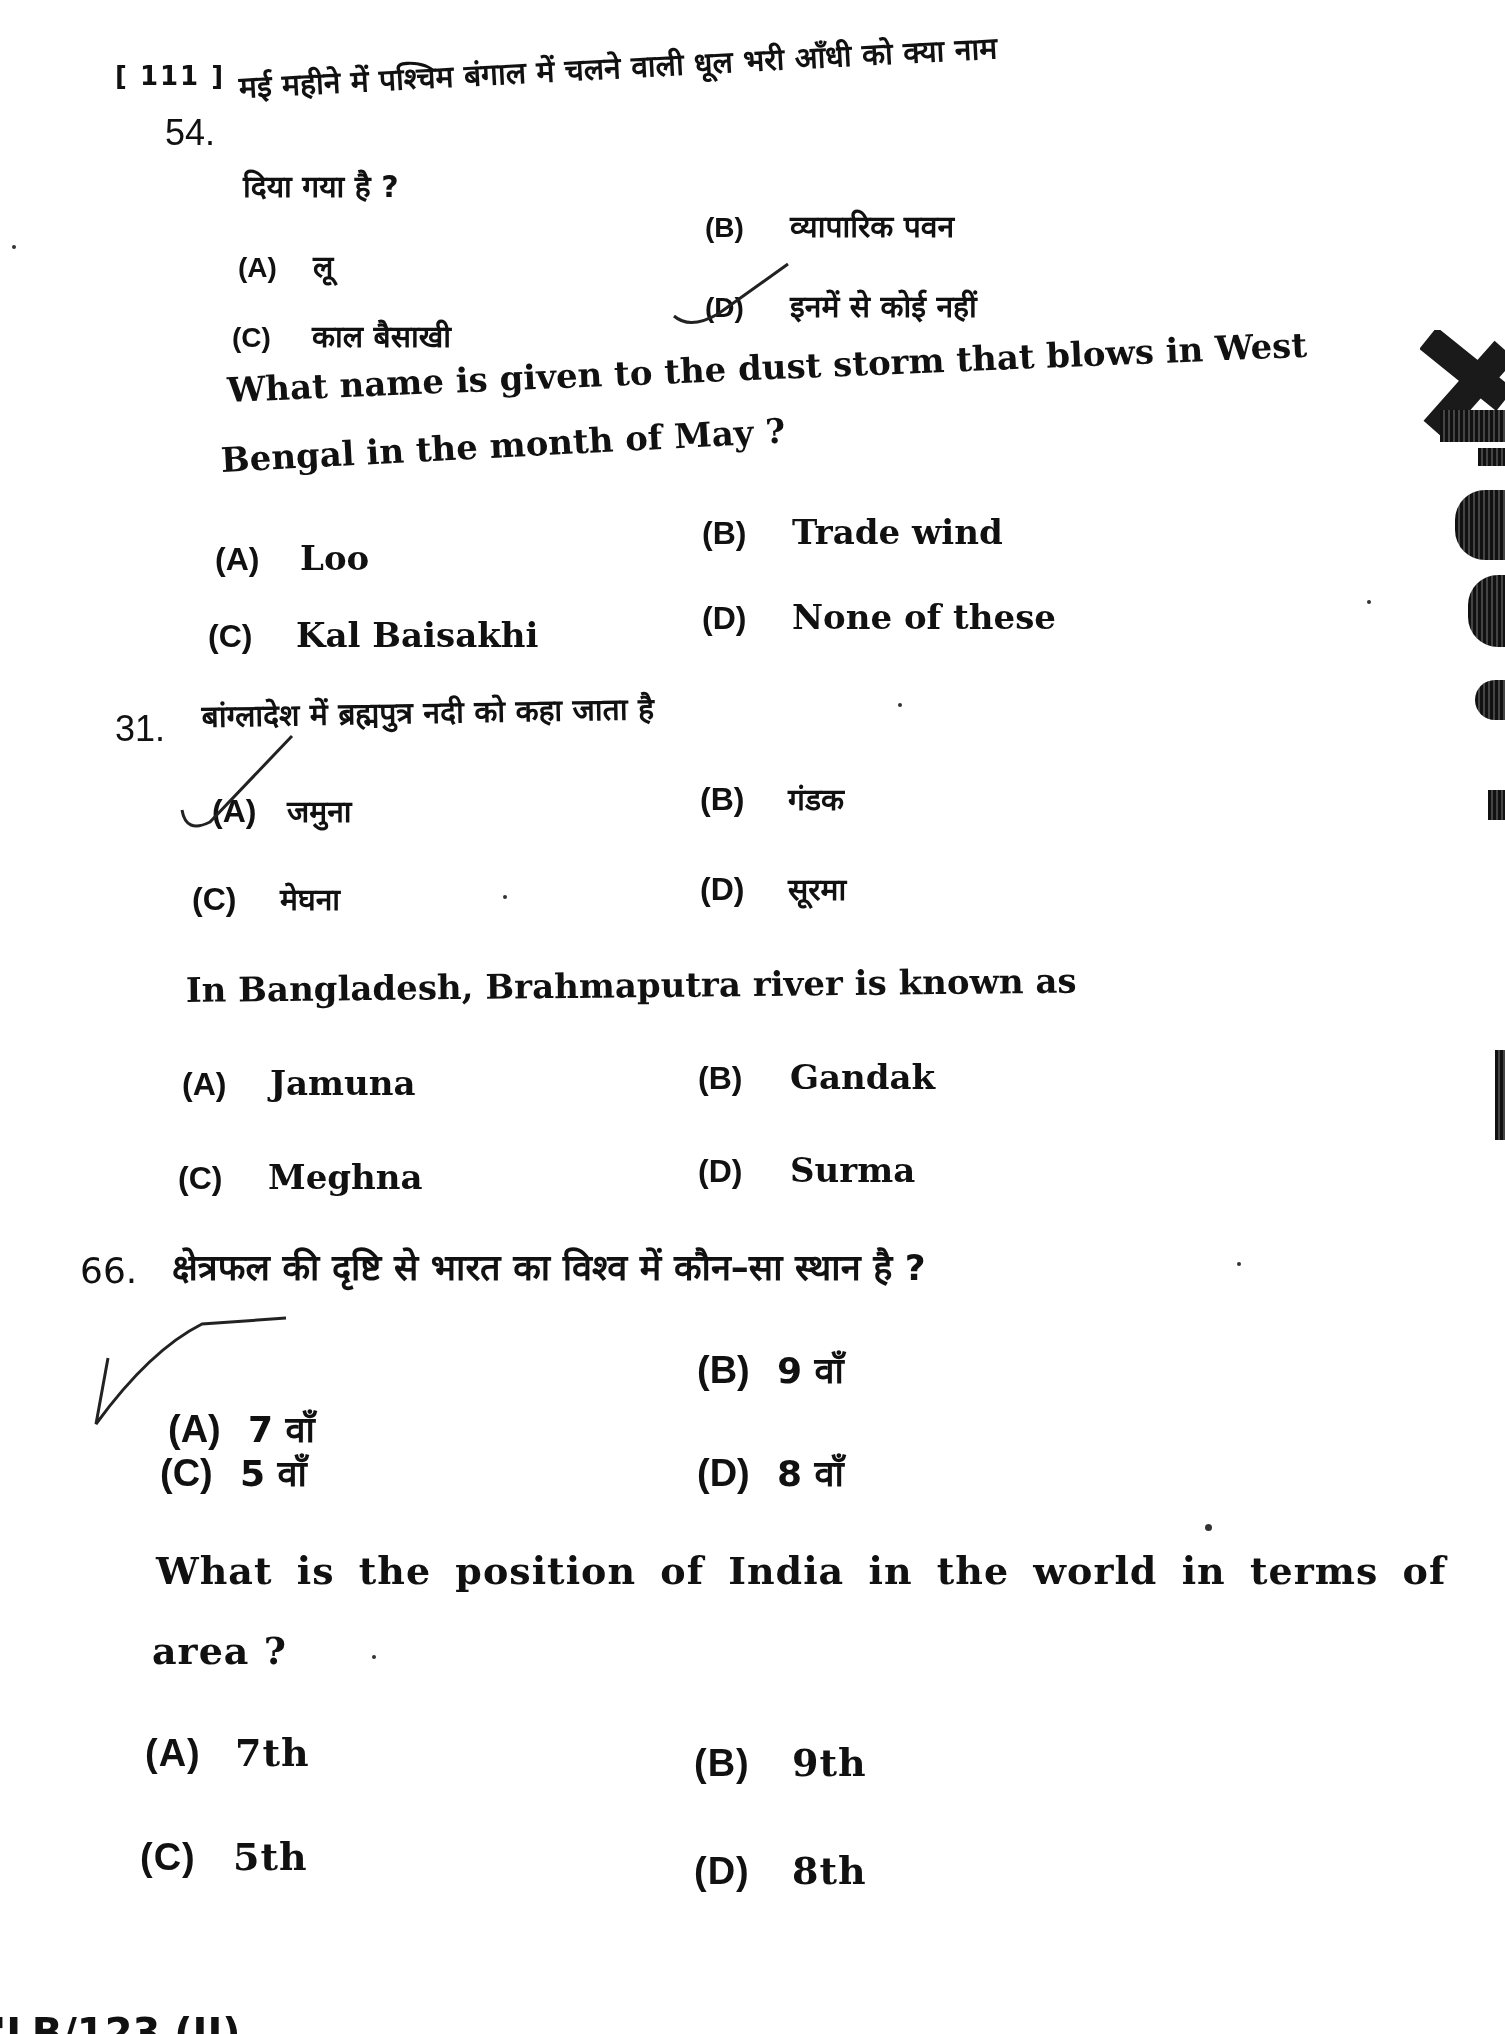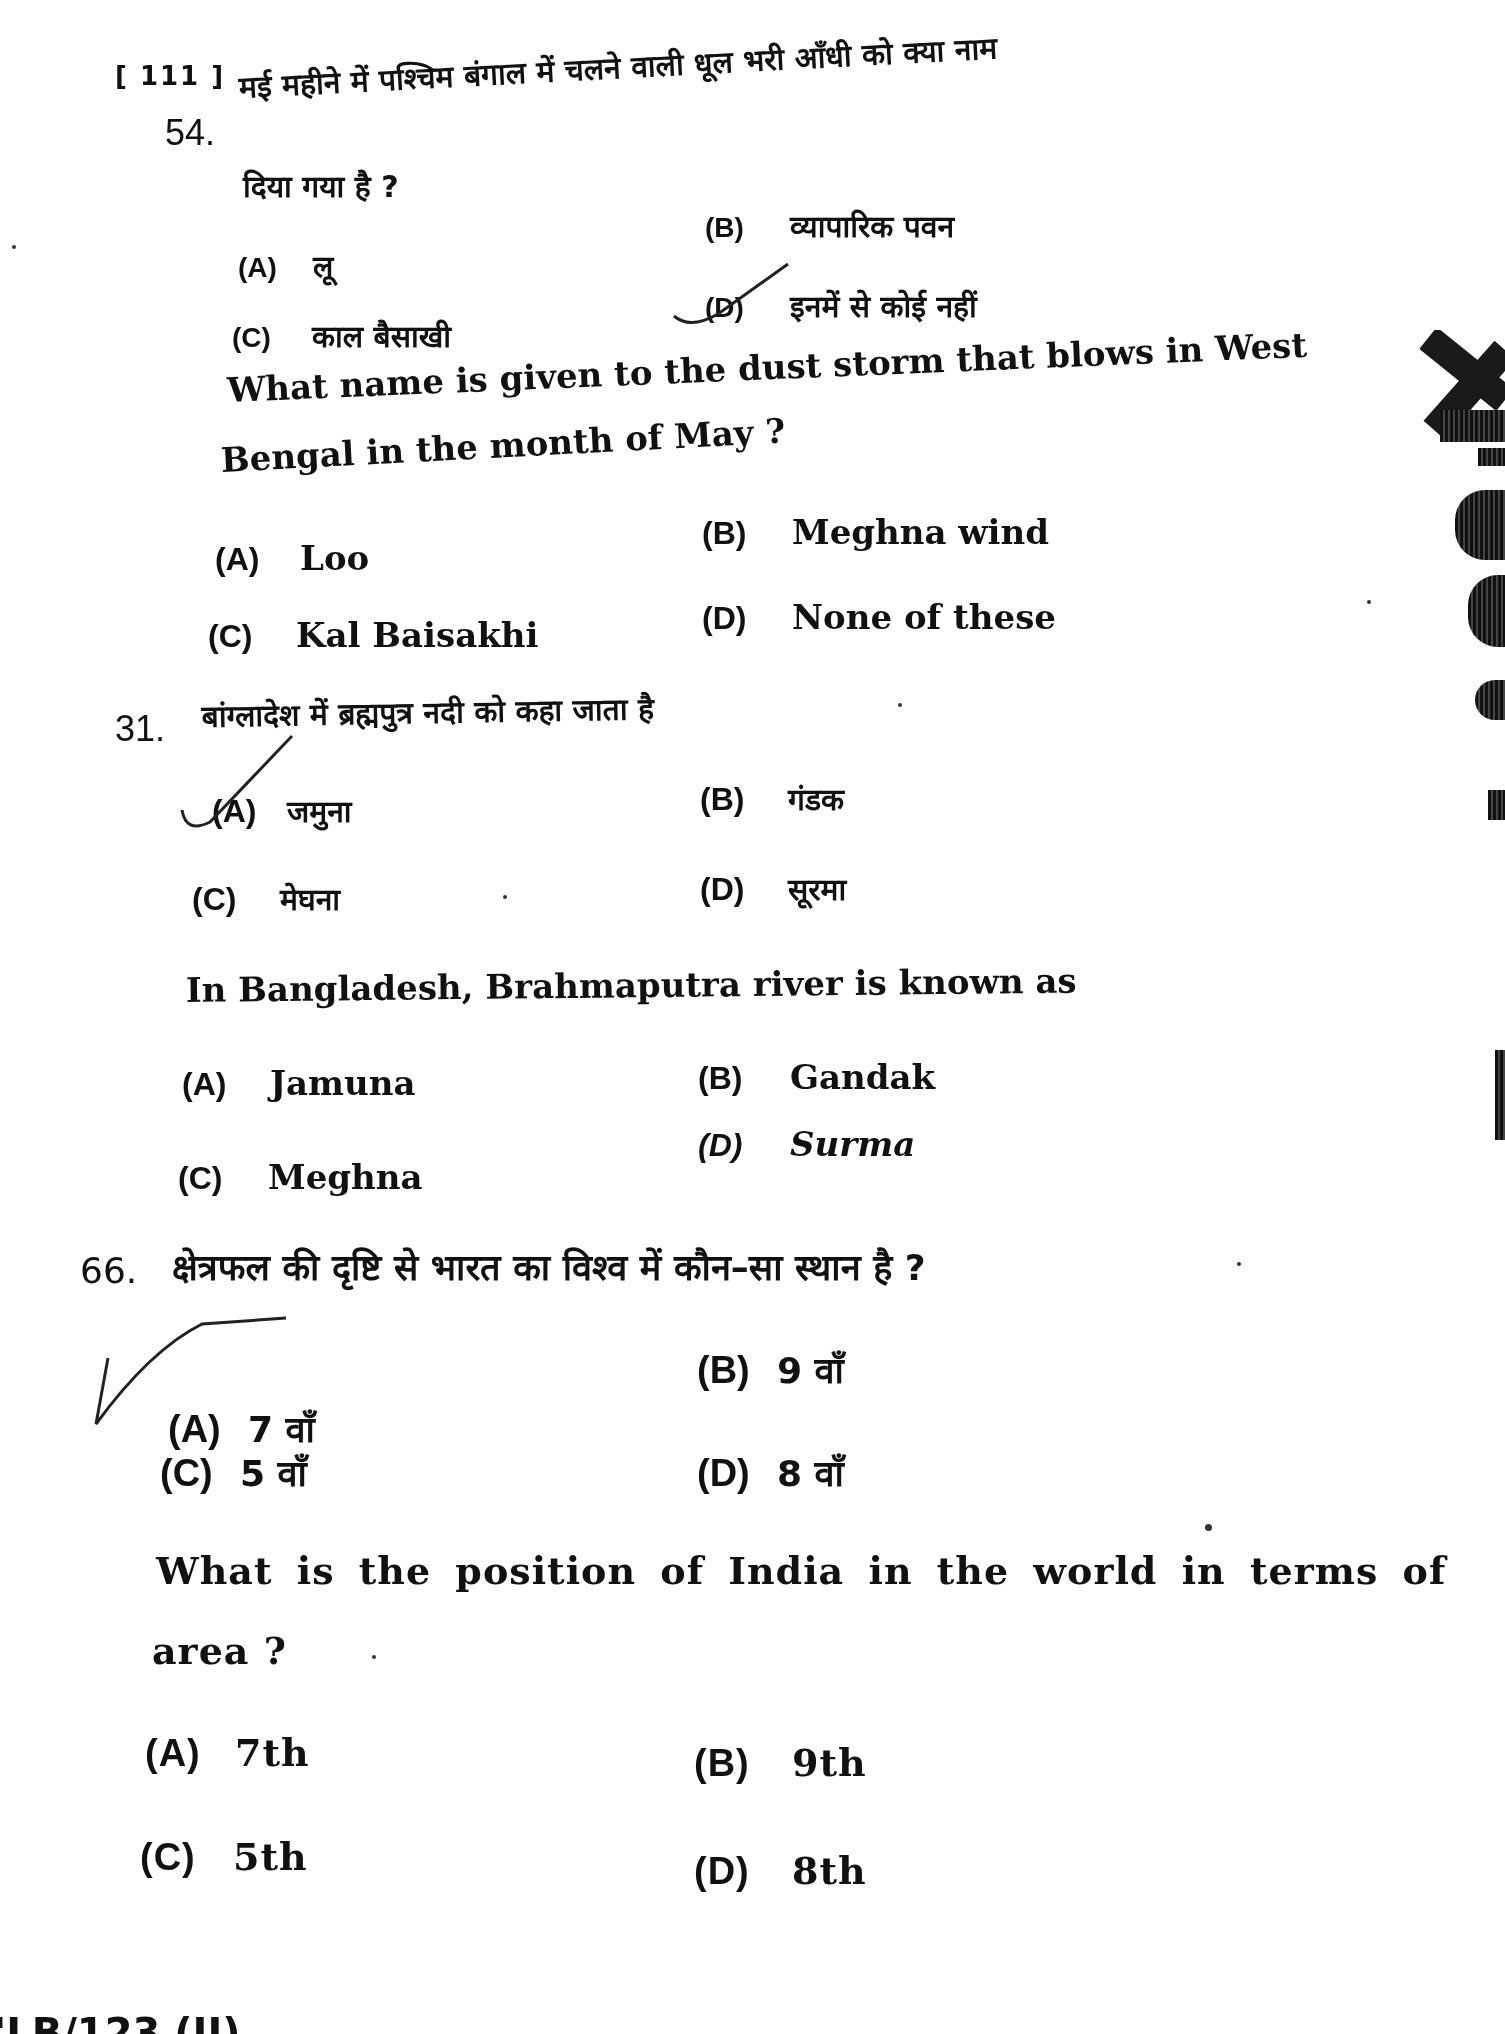--- a/index.html
+++ b/index.html
@@ -51,21 +51,21 @@
       <path d="M4 58 Q 20 72 48 56 L 118 6" stroke="#222" stroke-width="3" fill="none"></path>
     </svg>
 
     <div class="abs en" style="left:228px; top:370px; transform: rotate(-2.4deg); transform-origin:left bottom;">What name is given to the dust storm that blows in West</div>
     <div class="abs en" style="left:222px; top:440px; transform: rotate(-3deg); transform-origin:left bottom;">Bengal in the month of May ?</div>
 
     <div class="abs en" style="left:215px; top:538px;">
       <span class="opt-letter" style="width:85px;">(A)</span><span>Loo</span>
     </div>
     <div class="abs en" style="left:702px; top:512px;">
-      <span class="opt-letter" style="width:90px;">(B)</span><span>Meghna wind</span>
+      <span class="opt-letter" style="width:90px;">(B)</span><span>Trade wind</span>
     </div>
     <div class="abs en" style="left:208px; top:615px;">
       <span class="opt-letter" style="width:88px;">(C)</span><span>Kal Baisakhi</span>
     </div>
     <div class="abs en" style="left:702px; top:597px;">
       <span class="opt-letter" style="width:90px;">(D)</span><span>None of these</span>
     </div>
   </div>
 
   <div>
@@ -92,21 +92,21 @@
 
     <div class="abs en" style="left:182px; top:1063px;">
       <span class="opt-letter" style="width:88px;">(A)</span><span>Jamuna</span>
     </div>
     <div class="abs en" style="left:698px; top:1057px;">
       <span class="opt-letter" style="width:92px;">(B)</span><span>Gandak</span>
     </div>
     <div class="abs en" style="left:178px; top:1157px;">
       <span class="opt-letter" style="width:90px;">(C)</span><span>Meghna</span>
     </div>
-    <div class="abs en" style="left:698px; top:1124px;font-style:italic;">
+    <div class="abs en" style="left:698px; top:1150px;">
       <span class="opt-letter" style="width:92px;">(D)</span><span>Surma</span>
     </div>
   </div>
 
   <div>
     <div class="abs qnum-lg" style="left:80px; top:1250px;">66.</div>
     <div class="abs hi-lg" style="left:172px; top:1242px;">क्षेत्रफल की दृष्टि से भारत का विश्व में कौन–सा स्थान है ?</div>
 
     <div class="abs hi-lg" style="left:168px; top:1404px;">
       <span class="opt-letter-lg">(A)</span><span>7 वाँ</span>

